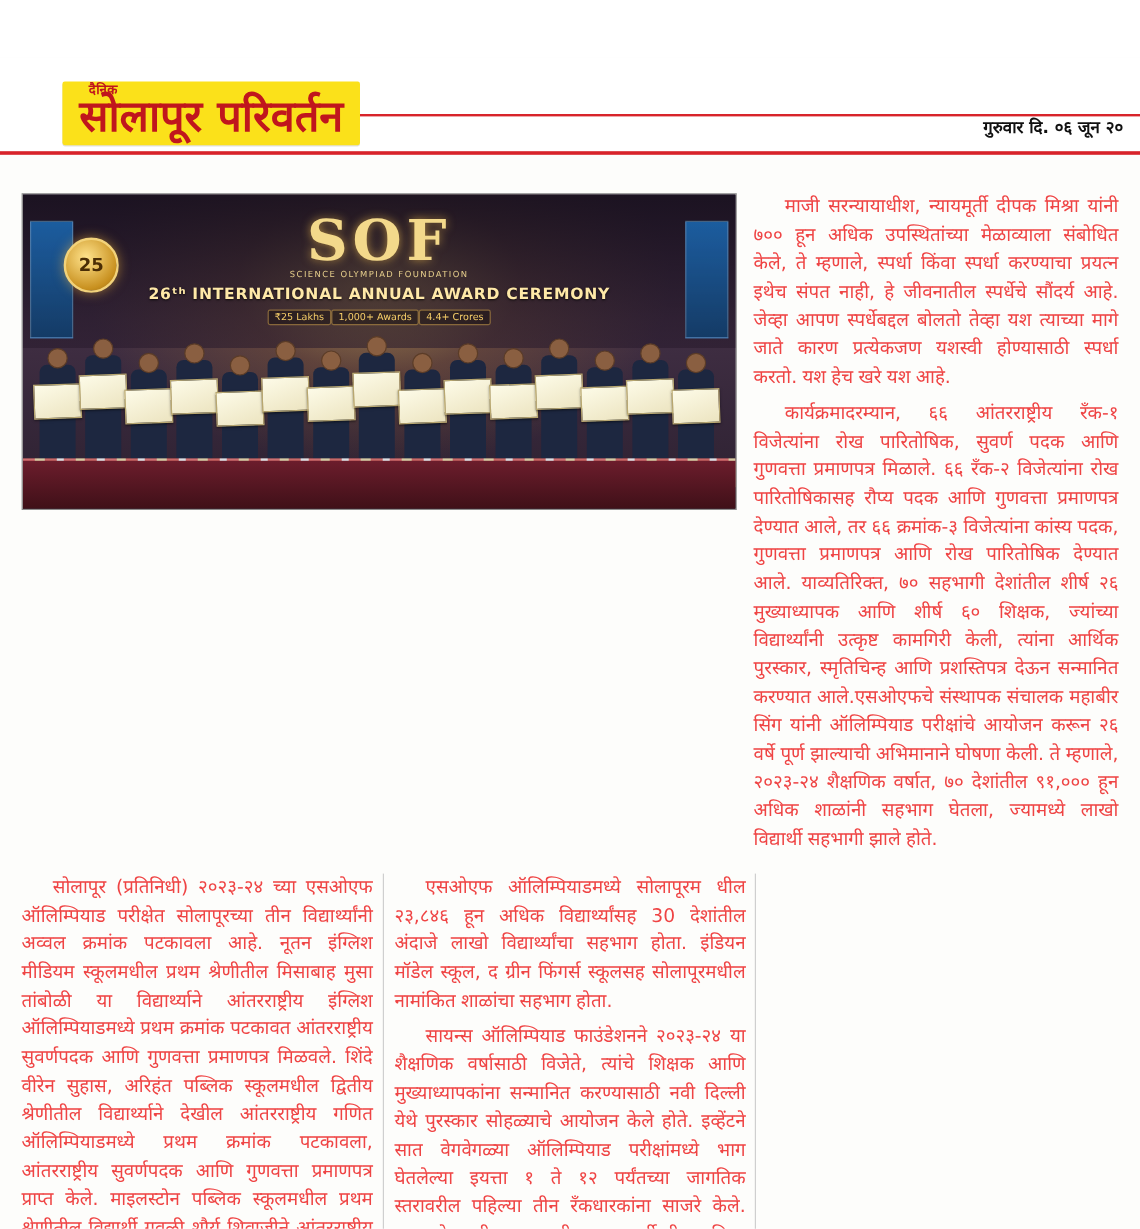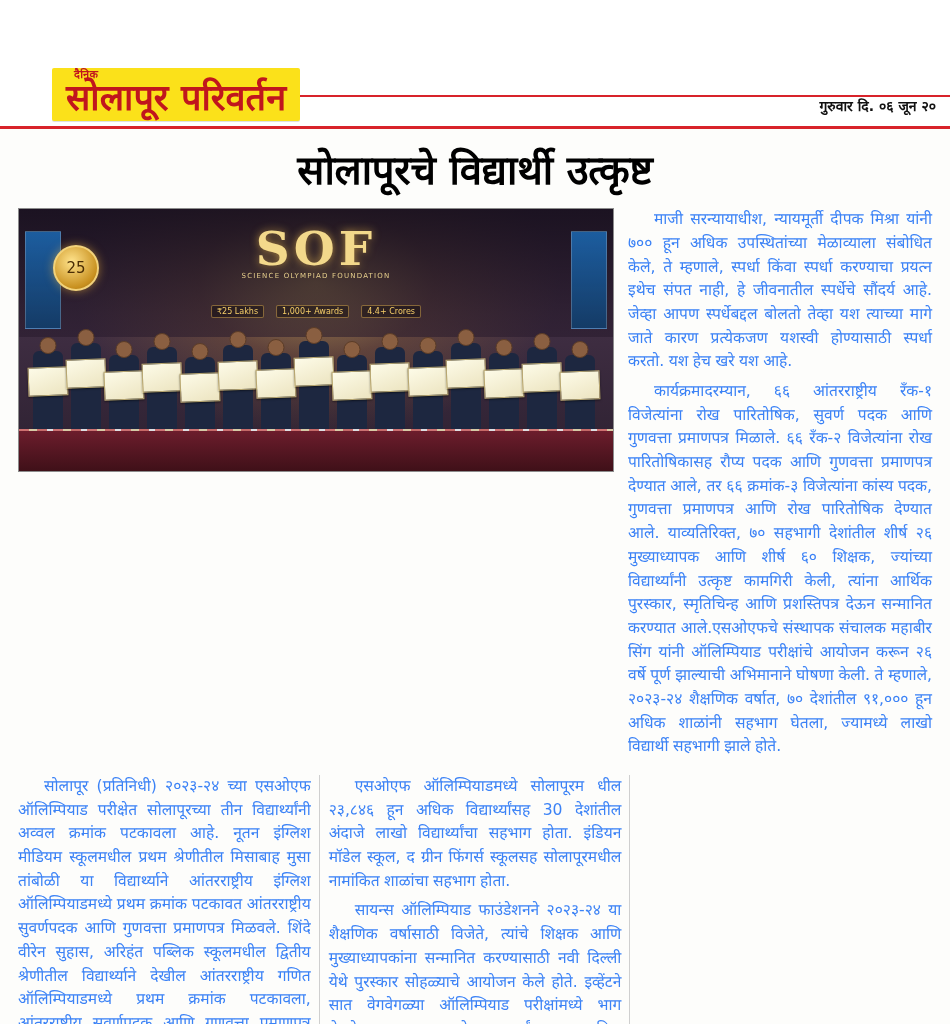--- a/index.html
+++ b/index.html
@@ -162,21 +162,21 @@
     letter-spacing: 0.6px;
     white-space: nowrap;
     text-shadow: 0 1px 2px rgba(0,0,0,0.8);
   }
   .prize-bar {
     position: absolute;
     left: 50%;
     transform: translateX(-50%);
     top: 96px;
     display: flex;
-    gap: 12px;
+    gap: 0;
     font-size: 8px;
     color: #ffd66b;
     opacity: 0.95;
     align-items: center;
   }
   .prize-bar span {
     background: rgba(0,0,0,0.35);
     border: 1px solid rgba(255,200,90,0.45);
     padding: 1px 5px;
     border-radius: 2px;
@@ -186,21 +186,21 @@
     position: absolute;
     left: 34px;
     top: 36px;
     width: 42px;
     height: 42px;
     border-radius: 50%;
     background: radial-gradient(circle at 40% 35%, #ffe38c, #c8901f 70%, #8c5f10);
     border: 2px solid #f2d27a;
     color: #4a2d05;
     font-size: 15px;
-    font-weight: normal;
+    font-weight: bold;
     display: flex;
     align-items: center;
     justify-content: center;
     box-shadow: 0 0 10px rgba(255,190,60,0.5);
   }
   .side-banner {
     position: absolute;
     top: 22px;
     width: 34px;
     height: 96px;
@@ -302,21 +302,21 @@
     width: 1px;
     background: #cfcfcf;
   }
   p.body {
     font-family: "DejaVu Sans", sans-serif;
     font-size: 15.6px;
     line-height: 1.52;
     text-align: justify;
     text-justify: inter-word;
     margin: 0 0 6px 0;
-    color: #3b82f6;
+    color: #ef4444;
     word-spacing: -0.5px;
   }
   p.body.indent {
     text-indent: 26px;
   }
   .right-col-text p.body {
     font-size: 15.6px;
   }
 </style>
 </head>
@@ -327,39 +327,39 @@
   <div class="masthead">
     <div class="logo-block">
       <span class="logo-small">दैनिक</span>
       <span class="logo-main">सोलापूर परिवर्तन</span>
     </div>
     <div class="masthead-rule"></div>
     <div class="masthead-date">गुरुवार दि. ०६ जून २०</div>
   </div>
 
   <div class="headline">
-    <div class="headline-line">सोलापूरचे विद्यार्थी उत्कृष्ट</div>
   </div>
 
   <div class="content">
 
     <div class="top-row">
 
       <div class="photo">
         <div class="stage-wall"></div>
         <div class="backdrop"></div>
 
         <div class="side-banner left"></div>
         <div class="side-banner right"></div>
         <div class="emblem-25">25</div>
 
         <div class="sof-logo">
           <div class="sof-mark">SOF</div>
           <div class="sof-sub">SCIENCE OLYMPIAD FOUNDATION</div>
         </div>
+        <div class="ceremony-title">26ᵗʰ INTERNATIONAL ANNUAL AWARD CEREMONY</div>
         <div class="prize-bar">
           <span>₹25 Lakhs</span>
           <span>1,000+ Awards</span>
           <span>4.4+ Crores</span>
         </div>
 
         <div class="crowd">
           <div class="person" style="left:14px;  height:96px;">
               <span class="head"></span>
               <span class="cert"><span class="cert-band"></span><span class="cert-line"></span><span class="cert-line"></span></span>

